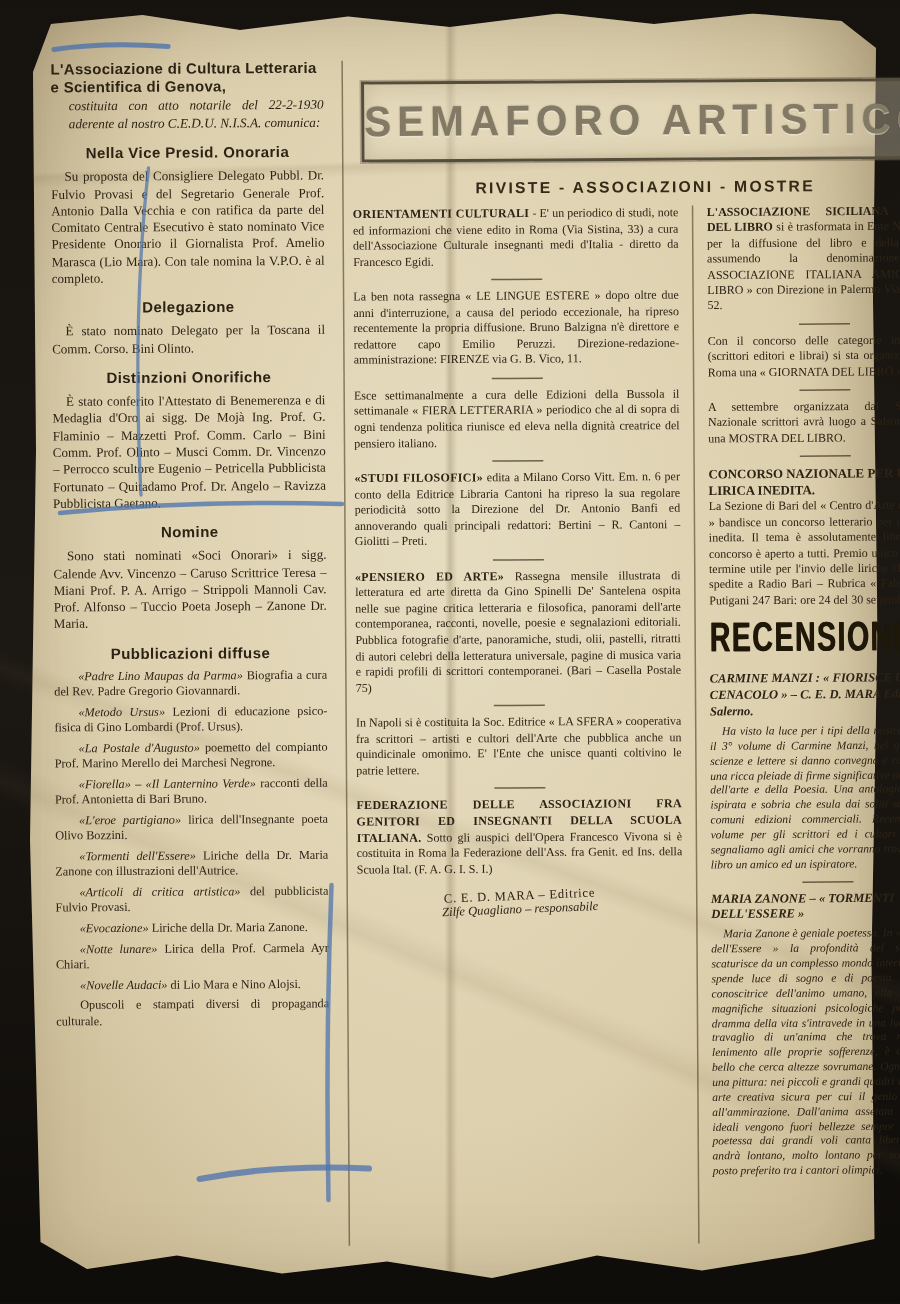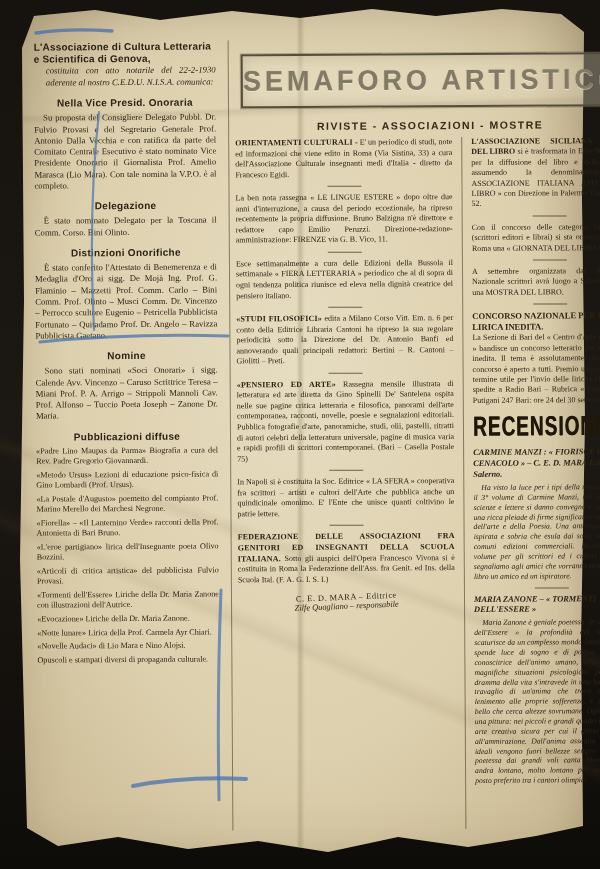--- a/index.html
+++ b/index.html
@@ -35,21 +35,21 @@
   #midcol{flex:1;padding:0 5px 0 2px;}
   #rightcol{flex:0 0 156px;width:156px;padding-left:5px;}
   
   .intro-bold{font-family:"Liberation Sans", sans-serif;font-weight:bold;
     font-size:10px;line-height:1.22;letter-spacing:.2px;}
   .intro-it{font-style:italic;font-size:8.8px;line-height:1.3;text-align:justify;margin-left:12px;}
   .lhead{font-family:"Liberation Sans", sans-serif;font-weight:bold;font-size:10px;
     text-align:center;margin:9px 0 4px 0;letter-spacing:.3px;}
   .lbody{font-size:8.7px;line-height:1.3;text-align:justify;text-indent:9px;margin:0;}
   .pubitem{font-size:8.2px;line-height:1.25;text-align:justify;margin:0 0 3.5px 0;}
-  .pubitem .pt{}
+  .pubitem .pt{font-style:italic;margin-left:16px;}
   
   #masthead{margin:14px 2px 0 8px;border:2px solid #554d3b;
     box-shadow:0 0 0 1px rgba(85,77,59,.35), inset 0 0 14px rgba(120,104,70,.25);
     height:50px;display:flex;align-items:center;justify-content:center;
     background:rgba(235,226,200,.35);}
   #masthead-title{font-family:"Liberation Sans", sans-serif;font-weight:bold;
     font-size:27px;letter-spacing:4px;color:#837a66;
     text-shadow:0 1px 0 rgba(255,250,235,.5), 0 0 1px rgba(60,50,30,.45);
     transform:scaleY(1.05);white-space:nowrap;}
   #subtitle{font-family:"Liberation Sans", sans-serif;font-weight:bold;font-size:10.5px;
@@ -97,22 +97,22 @@
 
         <div class="lhead">Nomine</div>
         <p class="lbody">Sono stati nominati «Soci Onorari» i sigg. Calende Avv. Vincenzo – Caruso Scrittrice Teresa – Miani Prof. P. A. Arrigo – Strippoli Mannoli Cav. Prof. Alfonso – Tuccio Poeta Joseph – Zanone Dr. Maria.</p>
 
         <div class="lhead">Pubblicazioni diffuse</div>
         <p class="pubitem"><span class="pt">«Padre Lino Maupas da Parma»</span><span> Biografia a cura del Rev. Padre Gregorio Giovannardi.</span></p>
         <p class="pubitem"><span class="pt">«Metodo Ursus»</span><span> Lezioni di educazione psico-fisica di Gino Lombardi (Prof. Ursus).</span></p>
         <p class="pubitem"><span class="pt">«La Postale d'Augusto»</span><span> poemetto del compianto Prof. Marino Merello dei Marchesi Negrone.</span></p>
         <p class="pubitem"><span class="pt">«Fiorella» – «Il Lanternino Verde»</span><span> racconti della Prof. Antonietta di Bari Bruno.</span></p>
         <p class="pubitem"><span class="pt">«L'eroe partigiano»</span><span> lirica dell'Insegnante poeta Olivo Bozzini.</span></p>
+        <p class="pubitem"><span class="pt">«Tormenti dell'Essere»</span><span> Liriche della Dr. Maria Zanone con illustrazioni dell'Autrice.</span></p>
         <p class="pubitem"><span class="pt">«Articoli di critica artistica»</span><span> del pubblicista Fulvio Provasi.</span></p>
-        <p class="pubitem"><span class="pt">«Tormenti dell'Essere»</span><span> Liriche della Dr. Maria Zanone con illustrazioni dell'Autrice.</span></p>
         <p class="pubitem"><span class="pt">«Evocazione»</span><span> Liriche della Dr. Maria Zanone.</span></p>
         <p class="pubitem"><span class="pt">«Notte lunare»</span><span> Lirica della Prof. Carmela Ayr Chiari.</span></p>
         <p class="pubitem"><span class="pt">«Novelle Audaci»</span><span> di Lio Mara e Nino Alojsi.</span></p>
         <p class="pubitem"><span class="pt"></span><span>Opuscoli e stampati diversi di propaganda culturale.</span></p>
       </div>
 
       <div class="vrule"></div>
 
       <div id="mainarea">
         <div id="masthead">

